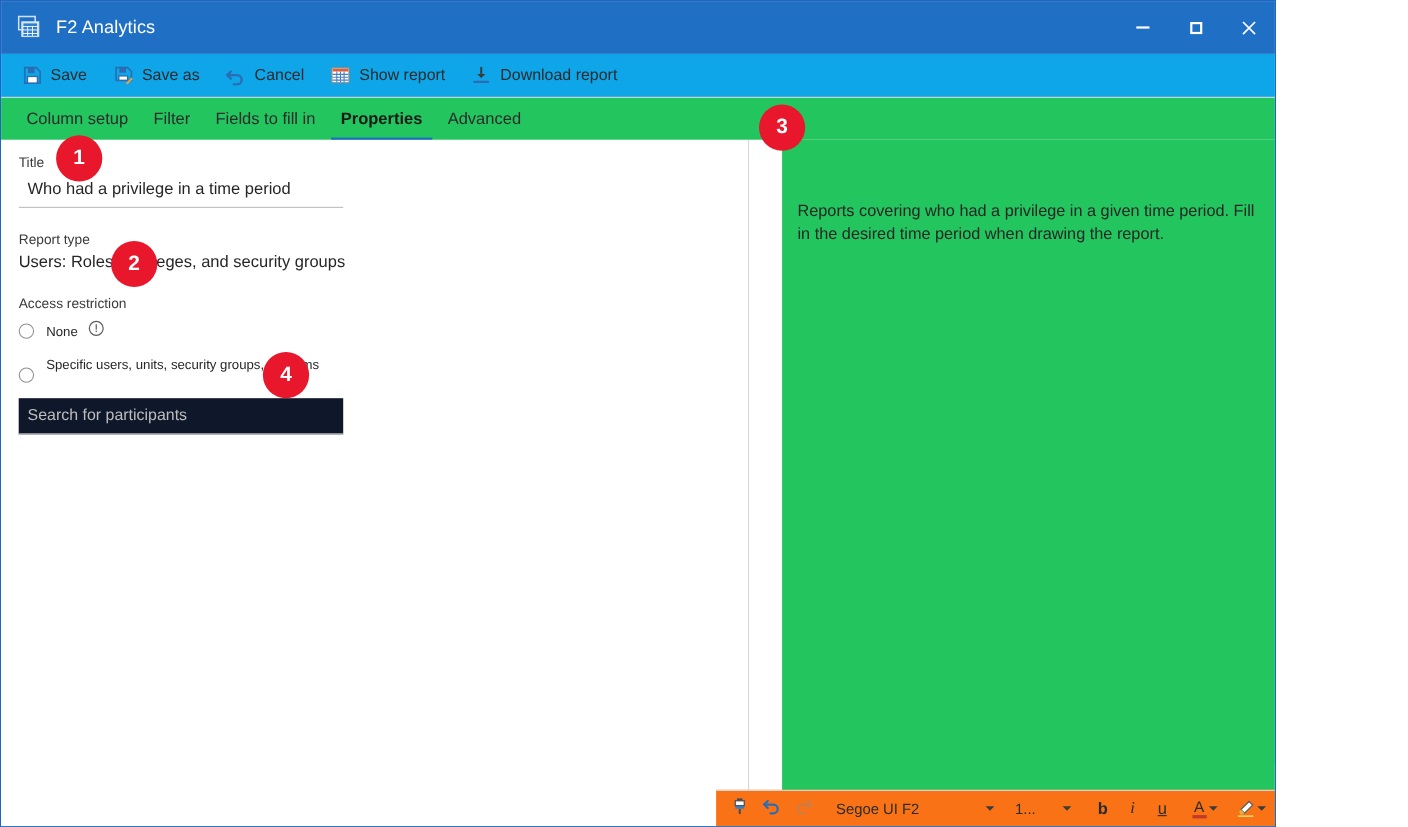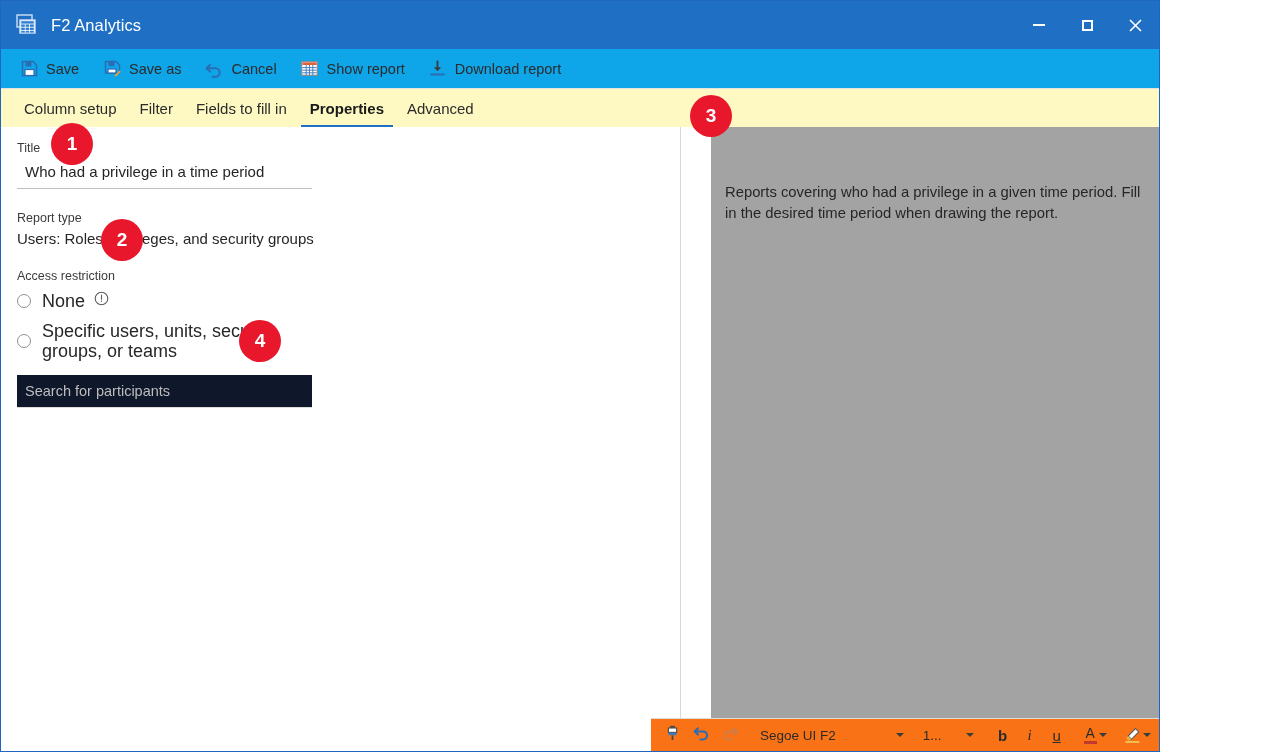--- a/index.html
+++ b/index.html
@@ -104,21 +104,21 @@
     justify-content: center;
     flex: 0 0 auto;
   }
 
   
   .tabs {
     height: 38px;
     display: flex;
     align-items: flex-end;
     padding-left: 14px;
-    background: #fef9c3;
+    background: #22c55e;
     position: relative;
     z-index: 2;
   }
   .tab {
     font-size: 15px;
     color: #2b2b2b;
     padding: 0 9px 7px 9px;
     margin-right: 5px;
     cursor: default;
     border-bottom: 2px solid transparent;
@@ -144,21 +144,21 @@
     background: #fff;
   }
   .divider {
     width: 1px;
     background: #d8d8d8;
     flex: 0 0 auto;
   }
   .right-pane {
     flex: 1 1 auto;
     position: relative;
-    background: #a3a3a3;
+    background: #22c55e;
   }
 
   
   .field-label {
     font-size: 12.5px;
     color: #3b3b3b;
     margin-left: 16px;
   }
   .title-field {
     margin: 6px 0 0 16px;
@@ -205,21 +205,21 @@
     content: "";
     position: absolute;
     left: 3px;
     top: 3px;
     width: 6px;
     height: 6px;
     border-radius: 50%;
     background: #333333;
   }
   .radio-label {
-    font-size: 18px;
+    font-size: 12px;
     color: #262626;
     line-height: 20px;
     max-width: 268px;
   }
   .info-ico {
     margin-left: 9px;
     display: inline-flex;
     vertical-align: -2px;
   }
   .search-box {

